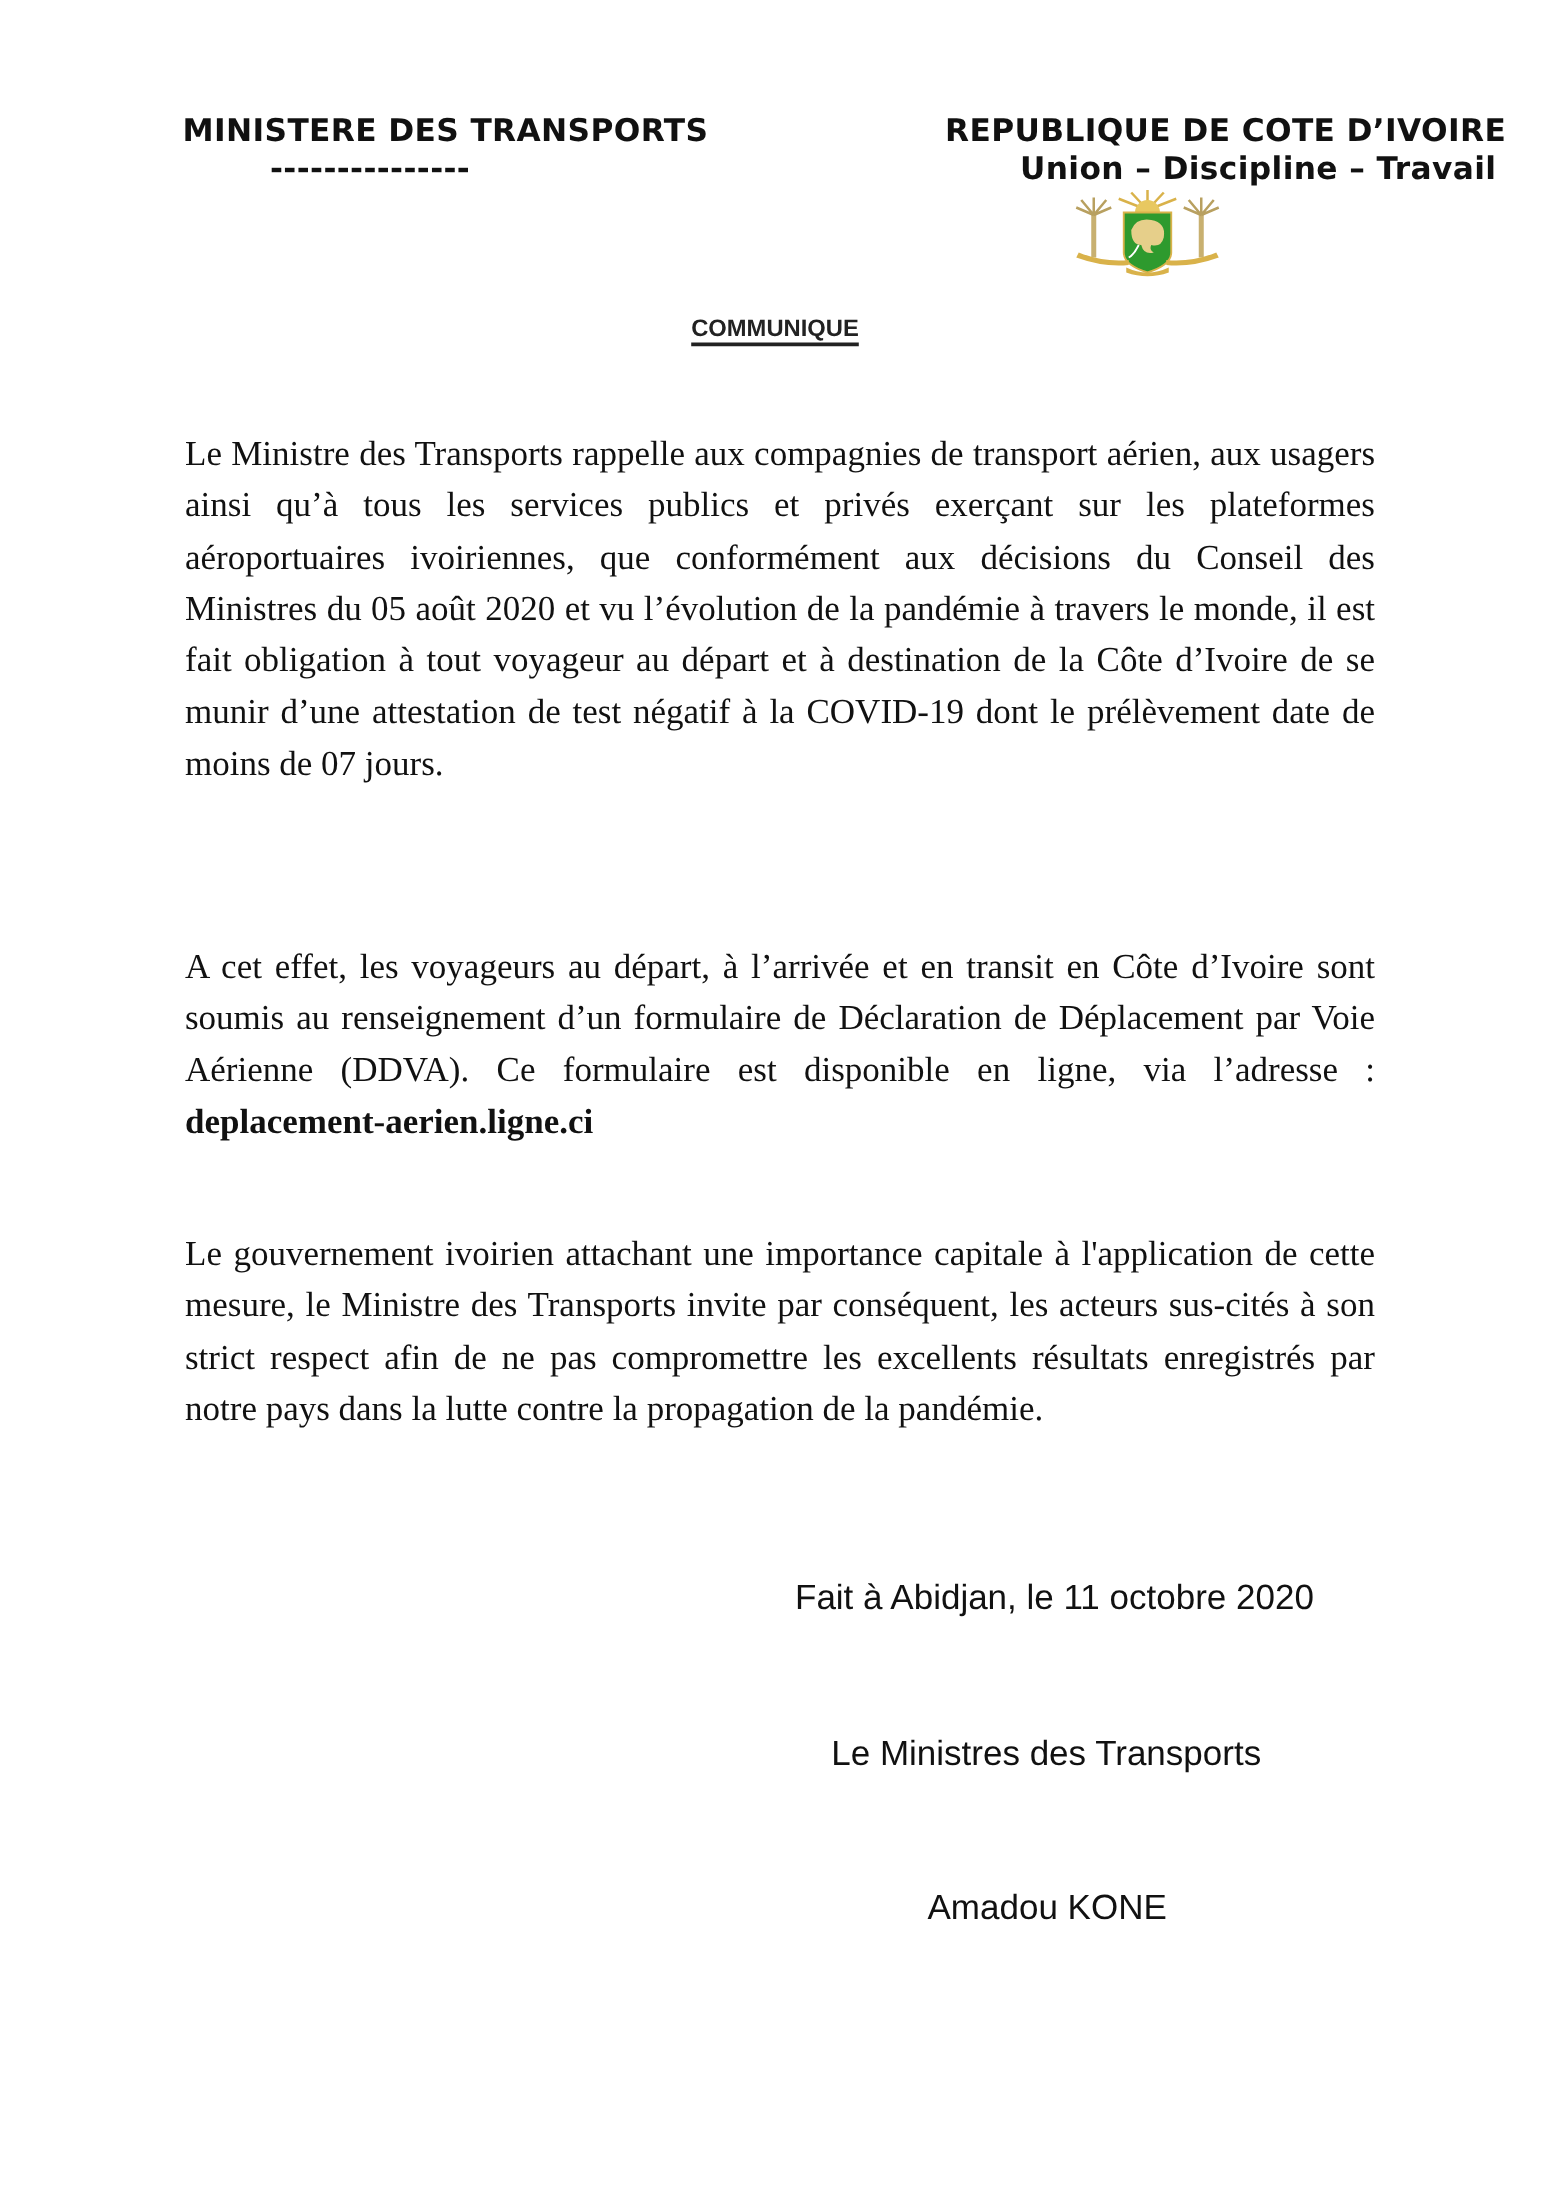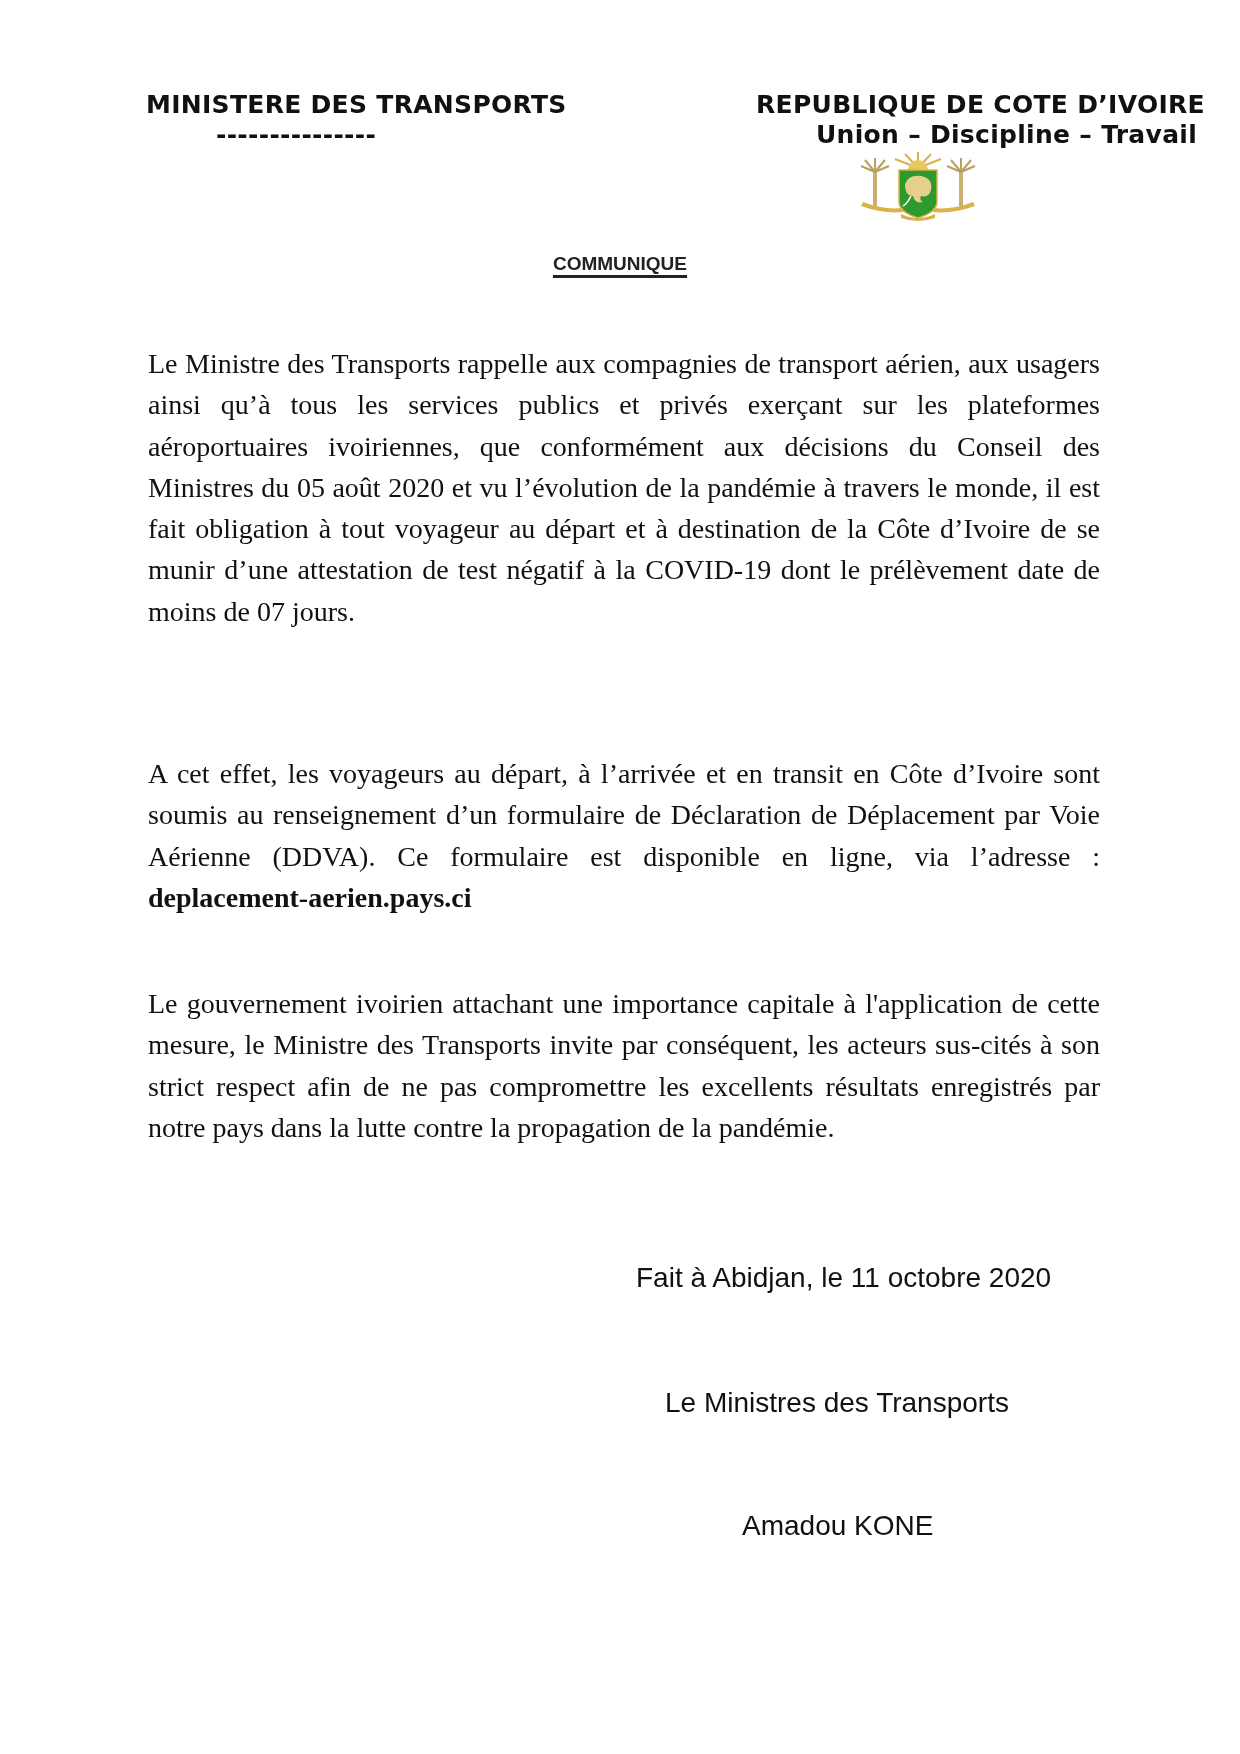--- a/index.html
+++ b/index.html
@@ -49,21 +49,21 @@
 
     <path d="M8 56 Q30 64 50 62 L50 58 Q30 60 10 52 Z" fill="#d9b24a"></path>
     <path d="M122 56 Q100 64 80 62 L80 58 Q100 60 120 52 Z" fill="#d9b24a"></path>
     <path d="M48 64 Q65 72 82 64 L82 68 Q65 74 48 68 Z" fill="#d9b24a"></path>
   </svg>
 
   <div class="title">COMMUNIQUE</div>
 
   <p class="para" style="top:343px; margin:0;">Le Ministre des Transports rappelle aux compagnies de transport aérien, aux usagers ainsi qu’à tous les services publics et privés exerçant sur les plateformes aéroportuaires ivoiriennes, que conformément aux décisions du Conseil des Ministres du 05 août 2020 et vu l’évolution de la pandémie à travers le monde, il est fait obligation à tout voyageur au départ et à destination de la Côte d’Ivoire de se munir d’une attestation de test négatif à la COVID-19 dont le prélèvement date de moins de 07 jours.</p>
 
-  <p class="para" style="top:753px; margin:0;"><span>A cet effet, les voyageurs au départ, à l’arrivée et en transit en Côte d’Ivoire sont soumis au renseignement d’un formulaire de Déclaration de Déplacement par Voie Aérienne (DDVA). Ce formulaire est disponible en ligne, via l’adresse :</span> <b>deplacement-aerien.pays.ci</b></p>
+  <p class="para" style="top:753px; margin:0;"><span>A cet effet, les voyageurs au départ, à l’arrivée et en transit en Côte d’Ivoire sont soumis au renseignement d’un formulaire de Déclaration de Déplacement par Voie Aérienne (DDVA). Ce formulaire est disponible en ligne, via l’adresse :</span> <b>deplacement-aerien.ligne.ci</b></p>
 
   <p class="para" style="top:983px; margin:0;">Le gouvernement ivoirien attachant une importance capitale à l'application de cette mesure, le Ministre des Transports invite par conséquent, les acteurs sus-cités à son strict respect afin de ne pas compromettre les excellents résultats enregistrés par notre pays dans la lutte contre la propagation de la pandémie.</p>
 
   <div class="sig" style="left:636px; top:1262px;">Fait à Abidjan, le 11 octobre 2020</div>
   <div class="sig" style="left:665px; top:1387px;">Le Ministres des Transports</div>
   <div class="sig" style="left:742px; top:1510px;">Amadou KONE</div>
 
 </div>
 
 </body></html>

